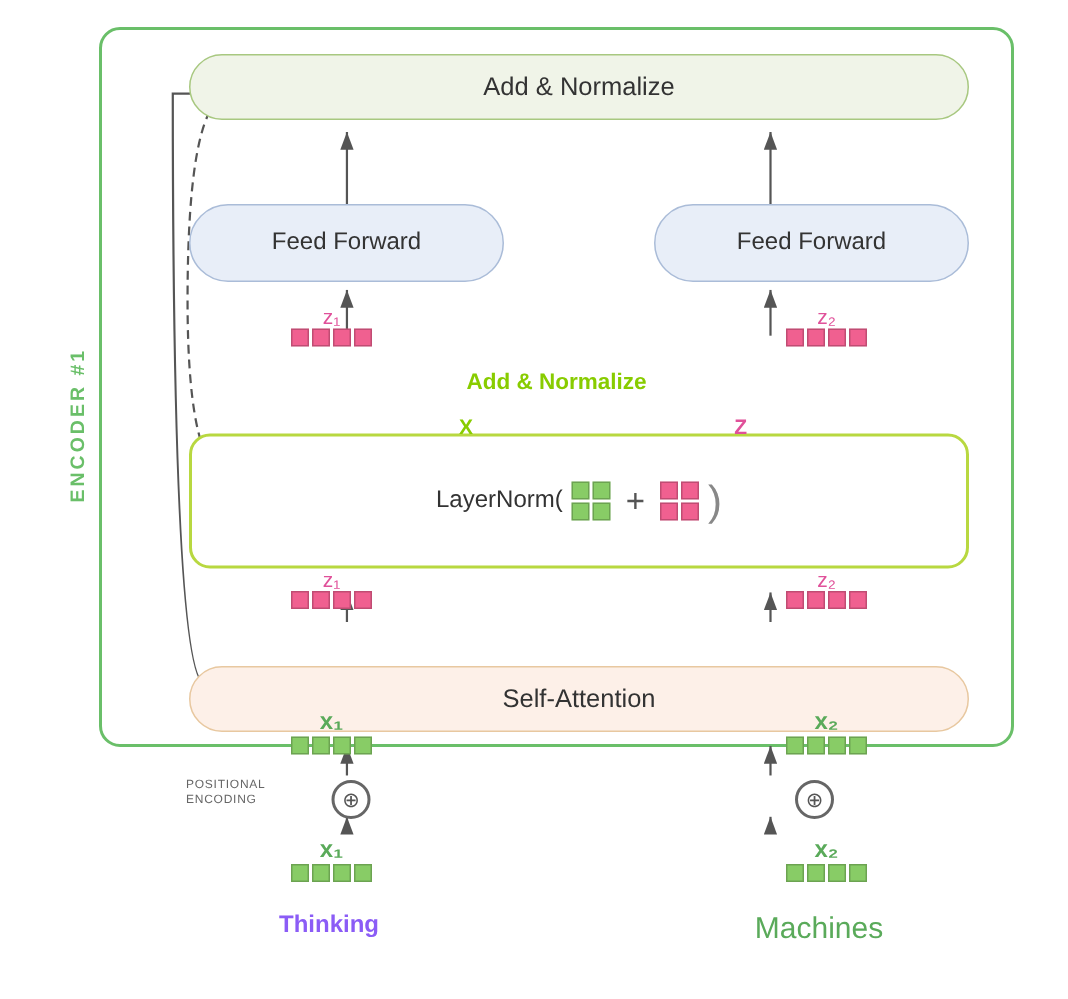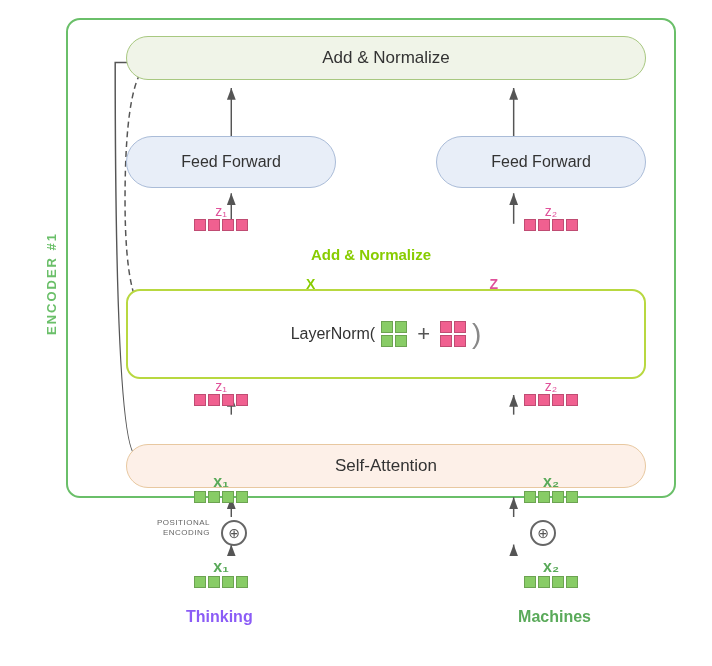--- a/index.html
+++ b/index.html
@@ -307,21 +307,21 @@
       background: #fff;
     }
 
     
     .pos-enc-label {
       position: absolute;
       top: 500px;
       left: 58px;
       font-size: 8px;
       color: #666;
-      text-align: right;
+      text-align: left;
       width: 86px;
       line-height: 1.3;
       letter-spacing: 0.5px;
       text-transform: uppercase;
     }
 
     
     .x1-bottom {
       position: absolute;
       top: 540px;
@@ -346,24 +346,24 @@
       left: 120px;
       font-size: 16px;
       font-weight: bold;
       color: #8b5cf6;
       width: 80px;
     }
     .word-machines {
       position: absolute;
       top: 590px;
       right: 85px;
-      font-size: 16px;
-      font-weight: bold;
+      font-size: 20px;
+      font-weight: normal;
       color: #5aaa5a;
-      text-align: right;
+      text-align: center;
       width: 90px;
     }
   </style>
 </head>
 <body>
 
 <div class="main-container">
 
   <div class="encoder-box"></div>
   <div class="encoder-label">ENCODER #1</div>

